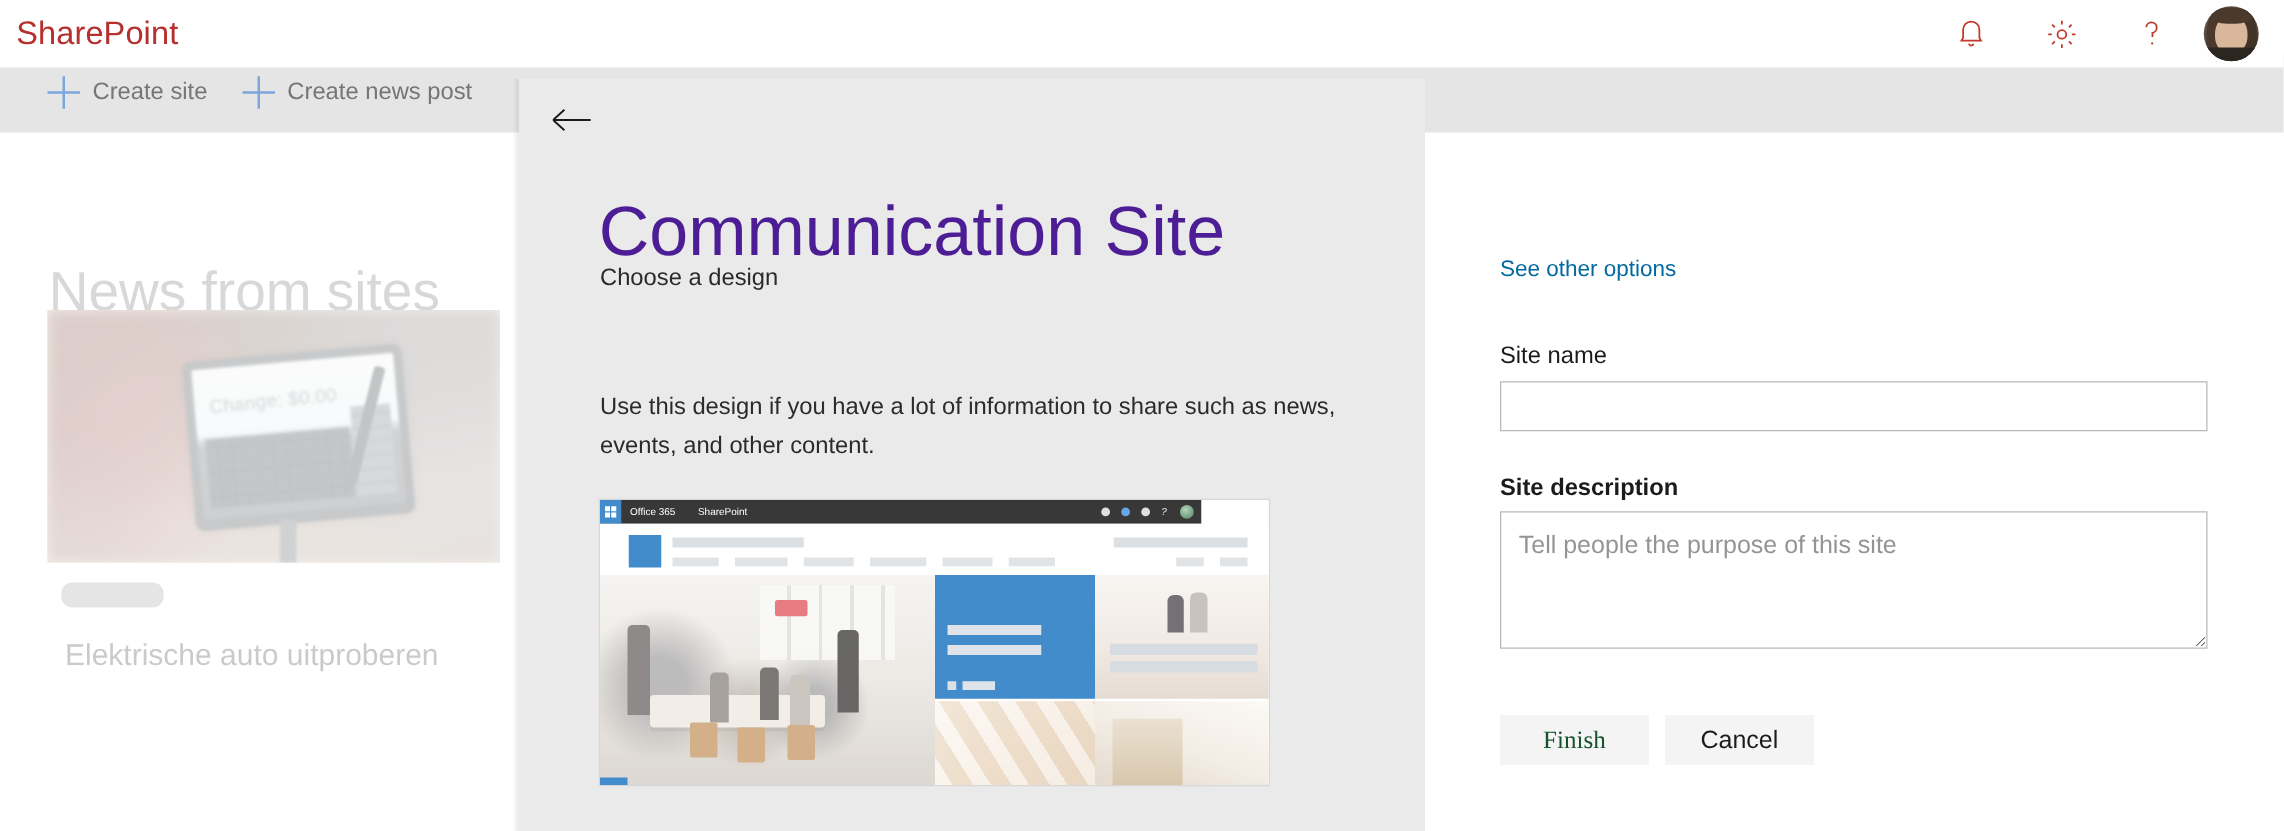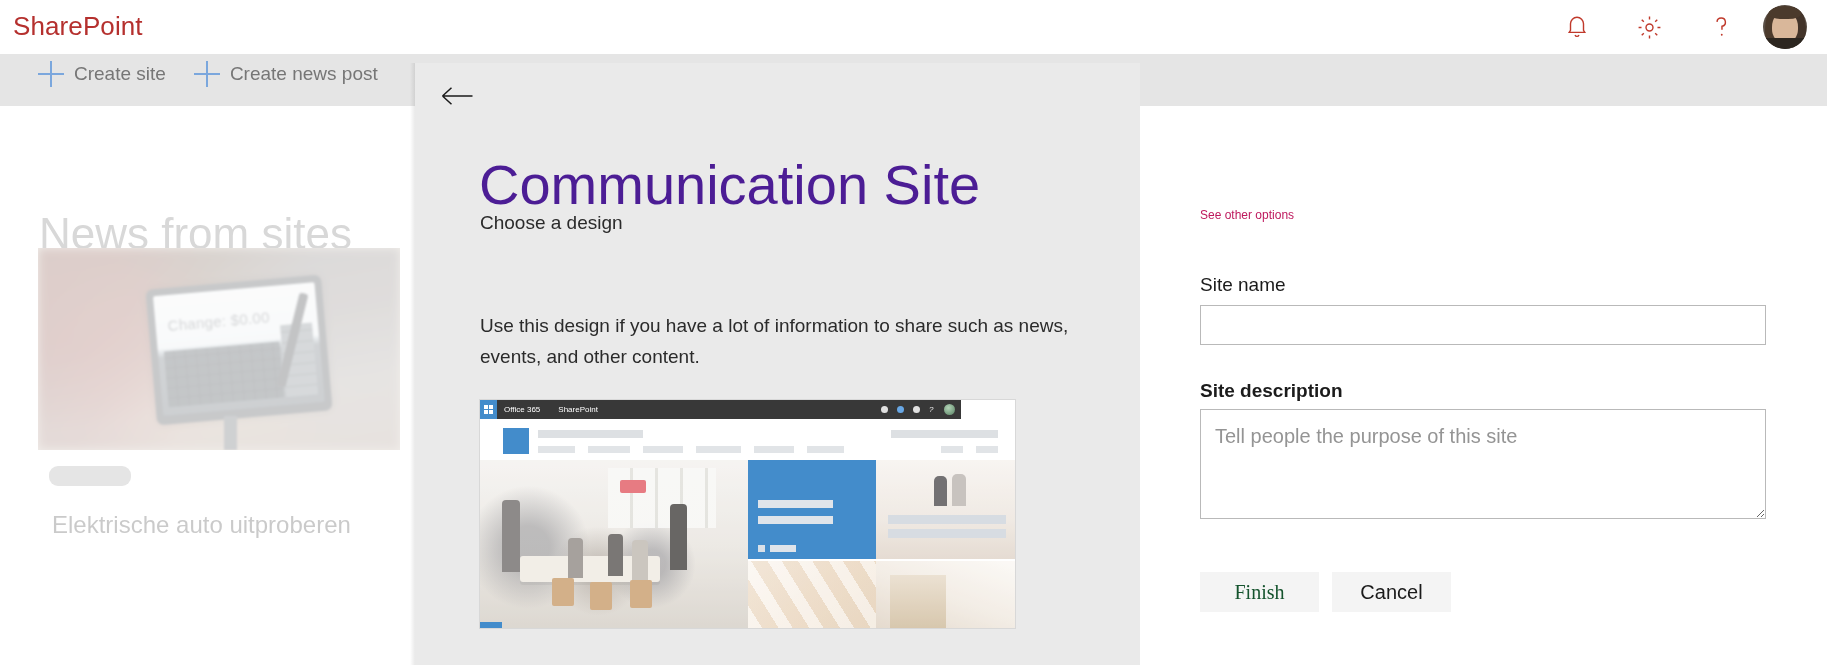--- a/index.html
+++ b/index.html
@@ -274,21 +274,21 @@
     background: linear-gradient(200deg,#fbf8f4 0%, #efe7dd 55%, #ddd0c0 100%); }
   .dp-rt-photo2::after { content:""; position:absolute; left:14px; top:14px; width:56px; height:53px;
     background: linear-gradient(180deg,#e6d9c6,#cdb897); }
 
   .dp-veil { position:absolute; inset:0; background:rgba(255,255,255,.22); pointer-events:none; }
 
   
   .form-area { position:absolute; left:0; top:0; width:1827px; height:665px; z-index:60; }
   .see-other {
     position:absolute; left:1200px; top:203px;
-    font-size:12px; line-height:24px; color:#be185d; white-space:nowrap; cursor:pointer;
+    font-size:18px; line-height:24px; color:#0369a1; white-space:nowrap; cursor:pointer;
   }
   .form-label-name {
     position:absolute; left:1200px; top:272px;
     font-size:19px; line-height:26px; font-weight:400; color:#1b1b1b; white-space:nowrap;
   }
   .site-name-input {
     position:absolute; left:1200px; top:305px; width:566px; height:40px;
     border:1px solid #b9b9b9; background:#ffffff; padding:0 12px;
     font-family:"Liberation Sans",sans-serif; font-size:19px; color:#1b1b1b; outline:none;
   }

